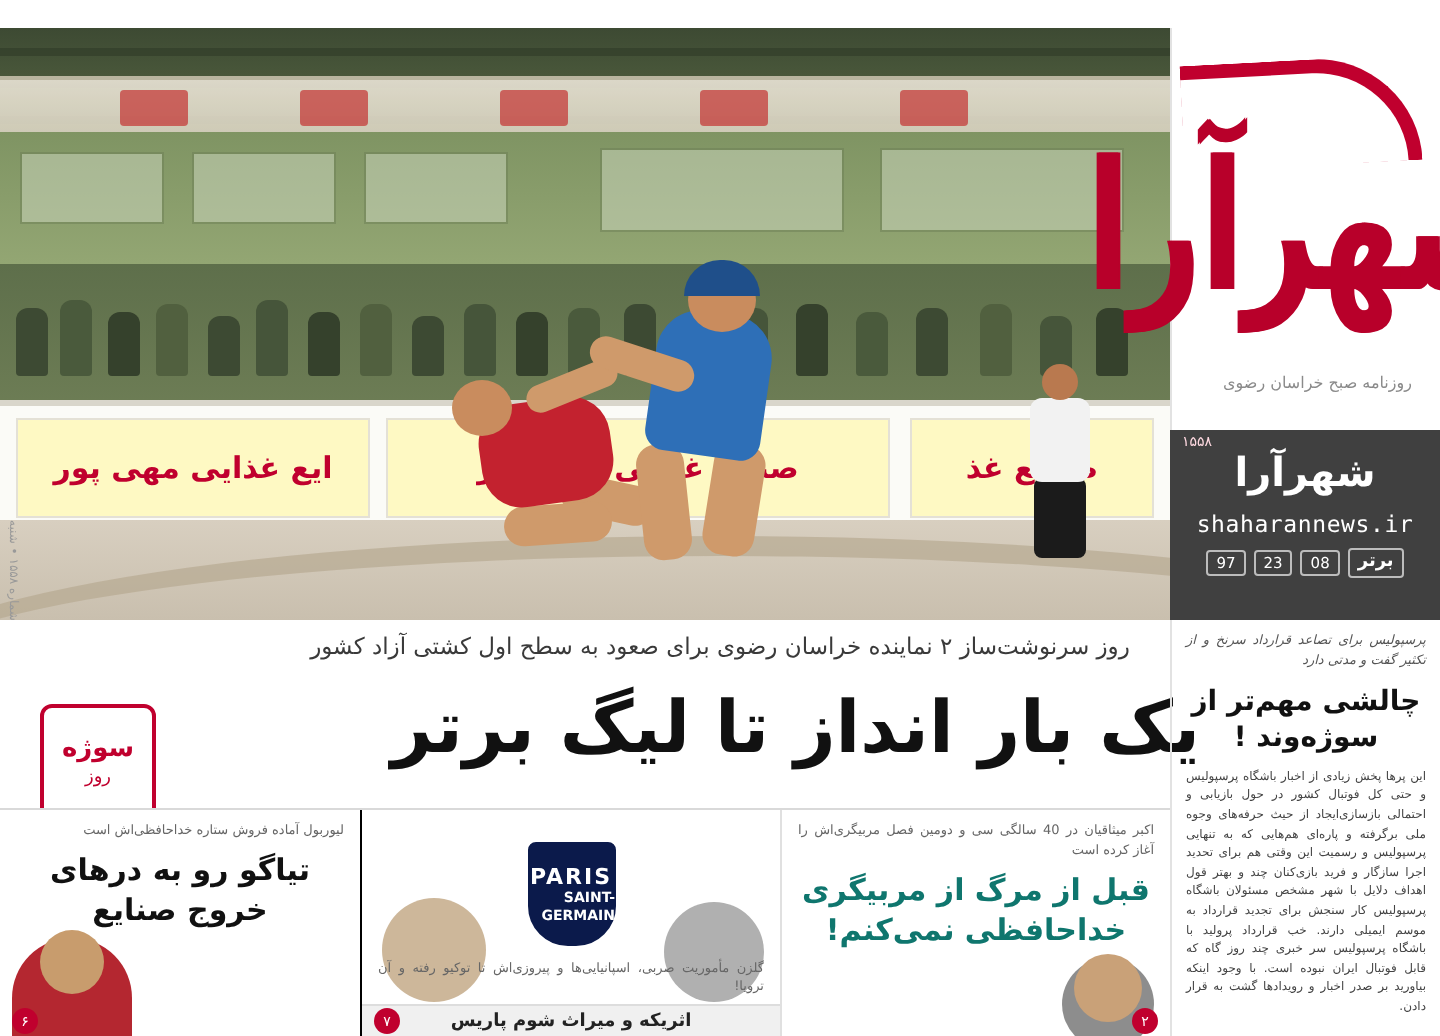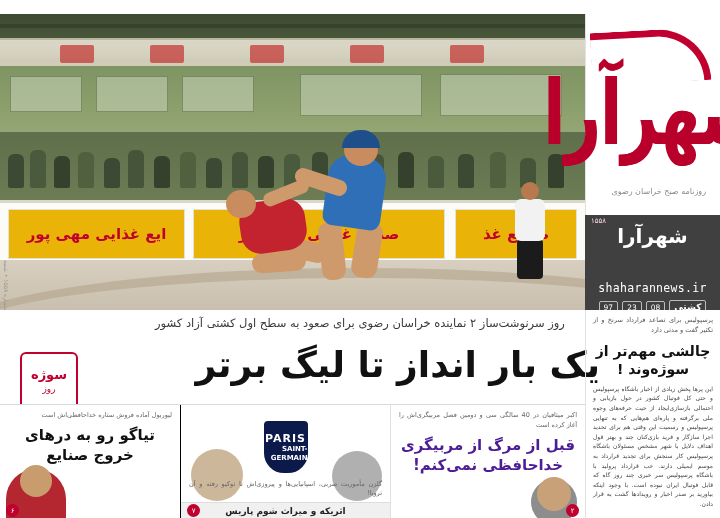--- a/index.html
+++ b/index.html
@@ -57,21 +57,20 @@
   .brand-farsi{
     font-size:20px;font-weight:bold;letter-spacing:-1px;
   }
   .brand-issue{
     position:absolute;top:2px;left:6px;font-size:7px;color:#ffd9e1;
   }
   .brand-url{
     text-align:center;font-size:11.5px;letter-spacing:.3px;
     font-family:"DejaVu Sans Mono","Liberation Mono",monospace;
     padding-top:2px;
-    margin-top:26px;
   }
   .brand-meta{
     display:flex;justify-content:center;align-items:center;gap:4px;
     margin-top:5px;font-size:7.5px;
   }
   .meta-box{
     border:1px solid rgba(255,255,255,.65);
     padding:1px 4px;border-radius:2px;line-height:1.25;text-align:center;
   }
   .meta-day{font-size:9px;font-weight:bold;}
@@ -91,21 +90,21 @@
   .banner-top .bt-dot{position:absolute;top:5px;width:34px;height:18px;background:#cf3a3a;opacity:.75;border-radius:2px;}
   .wall{position:absolute;top:52px;left:0;width:100%;height:66px;background:linear-gradient(#7f9463,#93a673);}
   .window{position:absolute;background:#cfd9c2;opacity:.5;border:1px solid #6d7f56;}
   .crowd{position:absolute;top:118px;left:0;width:100%;height:72px;background:linear-gradient(#5e6f4b,#6d7d55);}
   .person{position:absolute;border-radius:6px 6px 2px 2px;}
   .ad-wall{
     position:absolute;top:186px;left:0;width:100%;height:62px;
     background:#fbfbf7;border-top:3px solid #d9d6cb;
   }
   .ad-panel{
-    position:absolute;top:6px;height:48px;background:#eab308;border:1px solid #e4e1d6;
+    position:absolute;top:6px;height:48px;background:#fef9c3;border:1px solid #e4e1d6;
     display:flex;align-items:center;justify-content:center;
     color:#c0002e;font-size:15px;font-weight:bold;overflow:hidden;white-space:nowrap;margin-left:35px;
   }
   .mat{
     position:absolute;top:246px;left:0;width:100%;height:50px;
     background:linear-gradient(#d8cfc0,#c9bfae);
   }
   .mat-ring{
     position:absolute;top:8px;left:-60px;width:820px;height:120px;
     border:10px solid #b6a992;border-radius:50%;opacity:.7;
@@ -152,41 +151,41 @@
     display:flex;flex-direction:column;align-items:center;justify-content:center;
     font-size:9px;line-height:1.25;text-align:center;
   }
   .hl-icon .big{font-size:13px;font-weight:bold;}
   
   .editorial{
     position:absolute;top:310px;right:0;width:135px;height:208px;
     border-left:1px solid #e2e2e2;box-sizing:border-box;padding:6px 7px;
     direction:rtl;
   }
-  .ed-small{font-size:6.5px;color:#555;line-height:1.5;text-align:justify;}
+  .ed-small{font-size:6.5px;color:#555;line-height:1.5;text-align:justify;font-style:italic;}
   .ed-title{
     font-size:14px;font-weight:bold;color:#111;text-align:center;
     line-height:1.3;margin:6px 0 6px;
   }
   .ed-body{font-size:6px;color:#444;line-height:1.6;text-align:justify;column-count:1;}
   
   .bottom{
     position:absolute;top:404px;right:135px;width:585px;height:114px;
     background:#ffffff;border-top:1px solid #d9d9d9;
   }
   .teaser{
     position:absolute;top:0;height:114px;box-sizing:border-box;
     direction:rtl;overflow:hidden;
   }
   .t1{right:0;width:195px;border-left:1px solid #e0e0e0;}
   .t2{right:195px;width:210px;border-left:1px solid #000000;}
   .t3{right:405px;width:180px;}
   .t-lead{font-size:6.5px;color:#666;line-height:1.5;padding:6px 8px 0;text-align:justify;}
   .t-title{font-size:15px;font-weight:bold;color:#111;line-height:1.35;padding:4px 8px 0;text-align:center;}
-  .t-title.red{color:#4c1d95;}
+  .t-title.red{color:#0f766e;}
   .t-photo{
     position:absolute;bottom:0;width:100%;height:62px;overflow:hidden;
   }
   .ph-face{position:absolute;border-radius:50%;}
   .psg-badge{
     position:absolute;left:50%;top:14px;transform:translateX(-50%);
     width:44px;height:52px;background:#0b1a4b;border:2px solid #fff;
     border-radius:6px 6px 22px 22px;color:#fff;
     display:flex;flex-direction:column;align-items:center;justify-content:center;
     font-size:7px;font-weight:bold;line-height:1.2;
@@ -305,21 +304,21 @@
       <div class="logo-sub">روزنامه صبح خراسان رضوی</div>
     </div>
 
     <div class="brandbar">
       <div class="brand-issue">۱۵۵۸</div>
       <div class="brand-top">
         <span class="brand-farsi">شهرآرا</span>
       </div>
       <div class="brand-url">shaharannews.ir</div>
       <div class="brand-meta">
-        <span class="meta-box meta-day">کشتی</span>
+        <span class="meta-box meta-day">برتر</span>
         <span class="meta-box">08</span>
         <span class="meta-box">23</span>
         <span class="meta-box">97</span>
       </div>
     </div>
   </div>
 
   <div class="kicker">روز سرنوشت‌ساز ۲ نماینده خراسان رضوی برای صعود به سطح اول کشتی آزاد کشور</div>
   <div class="headline-band"></div>
   <div class="headline">یک بار انداز تا لیگ برتر</div>

